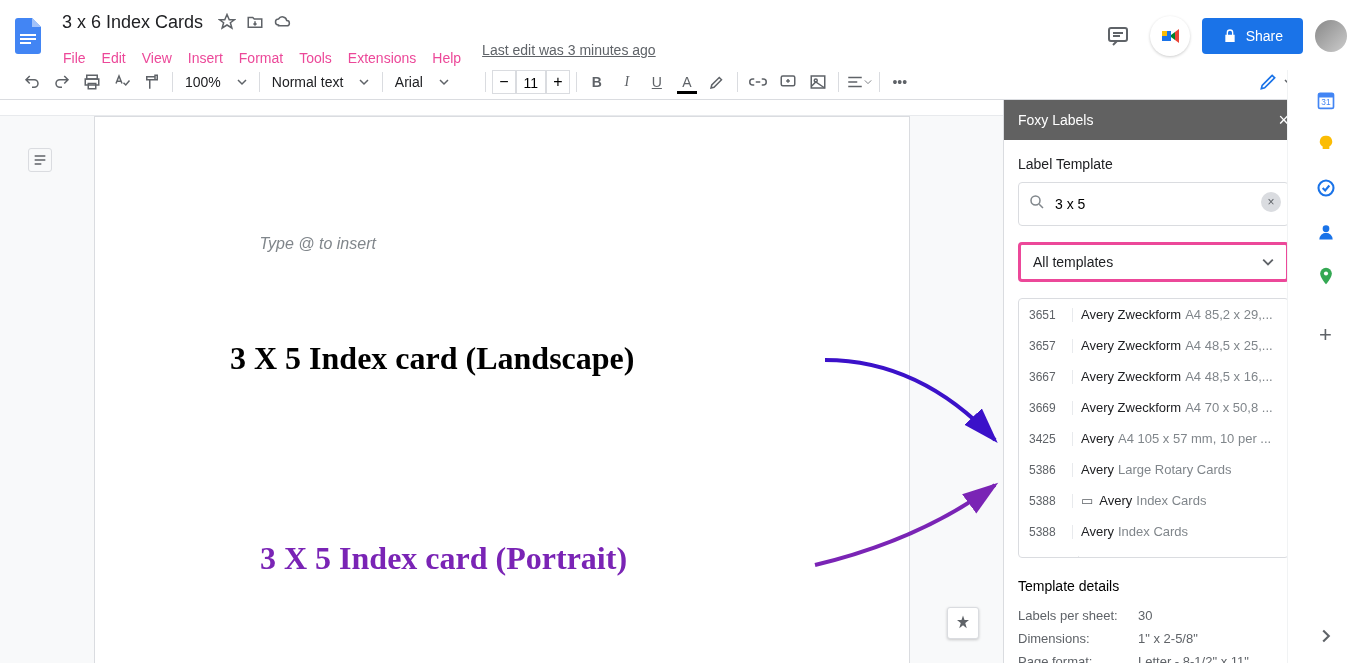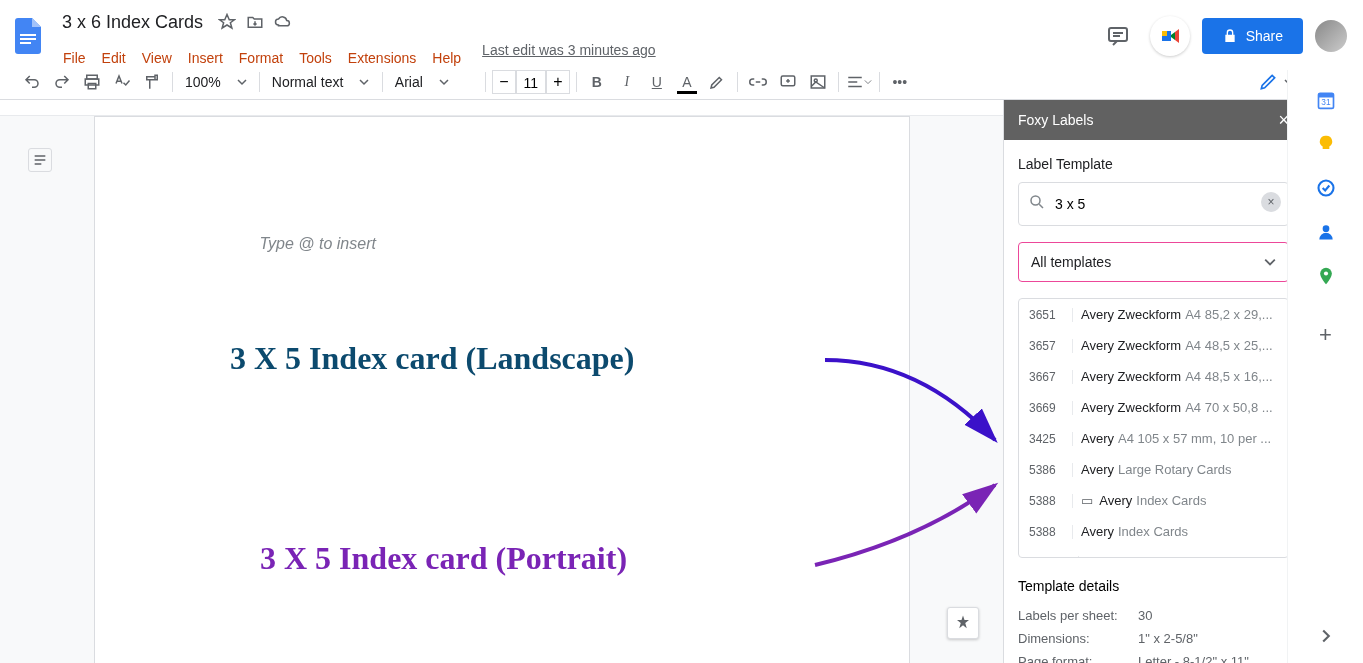--- a/index.html
+++ b/index.html
@@ -6,21 +6,21 @@
 body { width:1363px; height:663px; background:#fff; overflow:hidden; position:relative; }
 
 
 .hdr { height:64px; display:flex; align-items:center; padding:8px 16px 0 8px; }
 .logo { width:40px; height:40px; display:flex; align-items:center; justify-content:center; margin-right:8px; }
 .titlebar { flex:1; display:flex; flex-direction:column; }
 .titleline { display:flex; align-items:center; gap:8px; height:24px; }
 .titleline .dtitle { font-size:18px; color:#202124; padding:2px 6px; }
 .titleline .ticon { color:#5f6368; width:20px; height:20px; display:flex; align-items:center; justify-content:center; cursor:pointer;}
 .menubar { display:flex; align-items:center; gap:2px; height:24px; margin-top:4px;}
-.menubar .mi { font-size:14px; color:#c2410c; padding:4px 7px; border-radius:4px; cursor:pointer;margin-top:16px;}
+.menubar .mi { font-size:14px; color:#ec4899; padding:4px 7px; border-radius:4px; cursor:pointer;margin-top:16px;}
 .lastedit { font-size:14px; color:#5f6368; text-decoration:underline; margin-left:12px; cursor:pointer;}
 .hdrright { display:flex; align-items:center; gap:12px; }
 .iconbtn { width:40px; height:40px; border-radius:50%; display:flex; align-items:center; justify-content:center; color:#5f6368; cursor:pointer;}
 .sharebtn { background:#1a73e8; color:#fff; height:36px; padding:0 20px; border-radius:4px; display:flex; align-items:center; gap:8px; font-size:14px; font-weight:500; cursor:pointer;}
 .avatar { width:32px; height:32px; border-radius:50%; background:linear-gradient(135deg,#888 0%,#ccc 100%); }
 
 
 .tbar { height:36px; border-bottom:1px solid #dadce0; display:flex; align-items:center; padding:0 18px; gap:2px;}
 .tbtn { min-width:28px; height:28px; display:flex; align-items:center; justify-content:center; color:#5f6368; border-radius:4px; cursor:pointer; font-size:14px;}
 .tsep { width:1px; height:20px; background:#dadce0; margin:0 4px;}
@@ -37,33 +37,33 @@
 .ws { position:absolute; top:100px; left:0; right:60px; bottom:0; background:#f8f9fa; display:flex;}
 .doc-col { flex:1; position:relative; overflow:hidden;}
 .ruler { height:16px; background:#fff; position:relative; border-bottom:1px solid #e8eaed; color:#80868b; font-size:9px;}
 .page { width:816px; min-height:1056px; background:#fff; margin:0 auto; border:1px solid #dadce0; position:relative; margin-top:0;}
 .page .ph { position:absolute; top:118px; left:165px; color:#80868b; font-size:16px; font-style:italic;}
 .outline { position:absolute; left:28px; top:48px; width:24px; height:24px; border:1px solid #dadce0; border-radius:3px; color:#5f6368; display:flex;align-items:center;justify-content:center; cursor:pointer;}
 .explore { position:absolute; right:24px; bottom:24px; width:32px; height:32px; background:#fff; border:1px solid #dadce0; border-radius:3px;box-shadow:0 1px 3px rgba(0,0,0,.2); display:flex;align-items:center;justify-content:center;color:#5f6368;cursor:pointer;}
 
 
 .anno { position:absolute; font-family:"Comic Sans MS","Segoe Script",cursive; font-size:32px; font-weight:700; pointer-events:none; white-space:nowrap;}
-.anno.blue{ color:#0c4a6e;} .anno.purple{ color:#7a24b5;}
+.anno.blue{ color:#000000;} .anno.purple{ color:#7a24b5;}
 
 
 .panel { width:300px; background:#fff; border-left:1px solid #dadce0; display:flex; flex-direction:column; position:relative;}
 .panel-hd { height:40px; background:#616161; color:#fff; display:flex; align-items:center; padding:0 14px; font-size:14px; font-weight:500;}
 .panel-hd .x { margin-left:auto; cursor:pointer; font-size:18px;}
 .panel-body { flex:1; padding:16px 14px; overflow:auto; position:relative;}
 .p-label{ font-size:14px; color:#202124; font-weight:500; margin-bottom:10px;}
 .p-search{ position:relative; margin-bottom:16px;}
 .p-search input{ width:100%; height:44px; border:1px solid #dadce0; border-radius:4px; padding:0 36px; font-size:14px; outline:none;}
 .p-search .sicon{ position:absolute; left:10px; top:11px; color:#80868b;}
 .p-search .cicon{ position:absolute; right:8px; top:10px; width:20px;height:20px;background:#dadce0;border-radius:50%;display:flex;align-items:center;justify-content:center;color:#5f6368;font-size:12px;cursor:pointer;}
-.p-filter{ height:40px; border:1px solid #ec4899; border-radius:4px; display:flex; align-items:center; padding:0 12px; font-size:14px; color:#202124; cursor:pointer; margin-bottom:16px;}
+.p-filter{ height:40px; border:3px solid #ec4899; border-radius:4px; display:flex; align-items:center; padding:0 12px; font-size:14px; color:#202124; cursor:pointer; margin-bottom:16px;}
 .p-filter .chev{ margin-left:auto; color:#5f6368;}
 .p-list{ border:1px solid #dadce0; border-radius:4px; max-height:260px; overflow:auto;}
 .p-row{ display:flex; align-items:center; padding:8px 10px; font-size:13px; color:#202124; cursor:pointer; }
 .p-row .code{ width:44px; color:#5f6368; border-right:1px solid #e8eaed; margin-right:8px; font-size:12px;}
 .p-row .code.wide{ width:50px;}
 .p-row .brand{ color:#202124; font-weight:500;}
 .p-row .desc{ color:#80868b; margin-left:4px; overflow:hidden; text-overflow:ellipsis; white-space:nowrap;}
 .p-row .ficon{ margin-right:6px; color:#5f6368; font-size:13px;}
 .p-details{ margin-top:20px;}
 .p-details h4{ font-size:14px; font-weight:500; margin-bottom:10px;}

